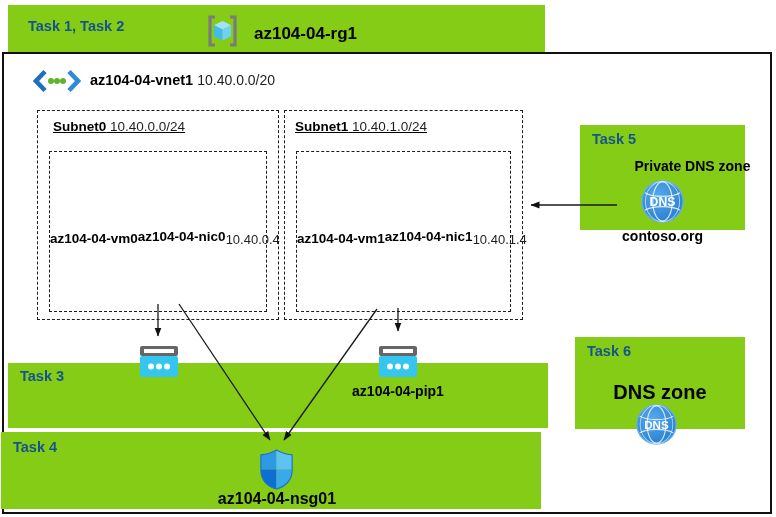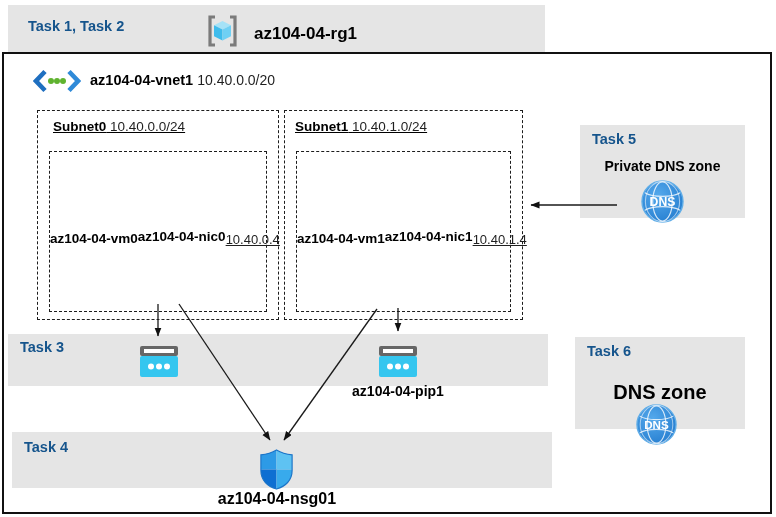--- a/index.html
+++ b/index.html
@@ -4,35 +4,35 @@
 <style>
   html,body{margin:0;padding:0;background:#fff;}
   .canvas{
     position:relative;width:776px;height:517px;background:#fff;overflow:hidden;
     font-family:"Liberation Sans","DejaVu Sans",sans-serif;color:#000;
   }
   .abs{position:absolute;}
   
   .frame{left:2px;top:52px;width:770px;height:462px;border:2px solid #111;box-sizing:border-box;background:#fff;}
   
-  .panel{background:#e5e5e5;}
+  .panel{background:#84cc16;}
   .task-label{color:#15548c;font-weight:bold;font-size:14.5px;line-height:17px;white-space:nowrap;}
   .bold-name{font-weight:bold;font-size:13.5px;color:#000;white-space:nowrap;}
   .reg-text{font-weight:normal;font-size:13px;color:#1f1f1f;white-space:nowrap;}
   .center{text-align:center;}
   
   .dash{border:1px dashed #1c1c1c;box-sizing:border-box;}
   .subnet-outer{top:110px;height:210px;background:#fff;}
   .subnet-title{position:absolute;left:15px;top:8px;font-size:13.5px;white-space:nowrap;text-decoration:underline;}
   .subnet-title .cidr{font-weight:normal;color:#1f1f1f;}
   .subnet-inner{position:absolute;left:11px;top:40px;bottom:7px;right:11px;
     display:flex;flex-direction:row;align-items:center;padding-top:7px;box-sizing:border-box;}
   .vm-label{margin-top:7px;}
   .nic-label{margin-top:3px;}
-  .ip-label{margin-top:9px;text-decoration:underline;}
+  .ip-label{margin-top:9px;}
   svg.icon{display:block;}
   .arrow-layer{left:0;top:0;pointer-events:none;}
 </style>
 </head>
 <body>
 
 <div class="canvas">
 
   <div class="abs frame"></div>
 
@@ -120,74 +120,75 @@
         <circle cx="13" cy="11" r="3.4" fill="#ffffff"></circle>
         <path d="M10,17 V29 M14,19 V29" stroke="#a9d981" stroke-width="1.6" fill="none"></path>
         <path d="M22,16 V23 H18" stroke="#a9d981" stroke-width="1.6" fill="none"></path>
         <rect x="25" y="21" width="3.6" height="10" fill="#e9f6df"></rect>
       </svg>
       <span class="bold-name nic-label">az104-04-nic1</span>
       <span class="reg-text ip-label">10.40.1.4</span>
     </div>
   </div>
 
-  <div class="abs panel" style="left:580px;top:125px;width:165px;height:93px;">
+  <div class="abs panel" style="left:580px;top:125px;width:165px;height:105px;">
     <span class="abs task-label" style="left:12px;top:6px;">Task 5</span>
-    <div class="abs bold-name center" style="left:0;top:33px;width:100%;font-size:14px;">Private DNS zone</div>
+    <div class="abs bold-name center" style="left:0;top:33px;width:100%;font-size:14px;padding-left:30px;">Private DNS zone</div>
     <svg class="abs icon" style="left:61px;top:55px;" width="43" height="43" viewBox="0 0 44 44">
       <defs>
           <radialGradient id="dg1" cx="0.4" cy="0.35" r="0.8">
         <stop offset="0" stop-color="#55a9ec"></stop>
             <stop offset="1" stop-color="#1f78cc"></stop>
           </radialGradient>
         </defs>
       <circle cx="22" cy="22" r="21" fill="url(#dg1)" stroke="#61aee8" stroke-width="1.4"></circle>
       <ellipse cx="22" cy="22" rx="10" ry="20" fill="none" stroke="rgba(255,255,255,0.8)" stroke-width="1.2"></ellipse>
       <ellipse cx="22" cy="22" rx="17.5" ry="20.6" fill="none" stroke="rgba(255,255,255,0.55)" stroke-width="1.1"></ellipse>
       <path d="M4,13 C12,18 32,18 40,13" fill="none" stroke="rgba(255,255,255,0.8)" stroke-width="1.2"></path>
       <path d="M4,31 C12,26 32,26 40,31" fill="none" stroke="rgba(255,255,255,0.8)" stroke-width="1.2"></path>
       <text x="22" y="26.5" text-anchor="middle" font-size="12.5" font-weight="bold" fill="#ffffff">DNS</text>
     </svg>
+    <div class="abs bold-name center" style="left:0;top:103px;width:100%;font-size:14px;">contoso.org</div>
   </div>
 
   <div class="abs panel" style="left:575px;top:337px;width:170px;height:92px;">
     <span class="abs task-label" style="left:12px;top:6px;">Task 6</span>
     <div class="abs bold-name center" style="left:0;top:44px;width:100%;font-size:20px;">DNS zone</div>
     <svg class="abs icon" style="left:61px;top:67px;" width="41" height="41" viewBox="0 0 44 44">
       <circle cx="22" cy="22" r="21" fill="url(#dg1)" stroke="#61aee8" stroke-width="1.4"></circle>
       <ellipse cx="22" cy="22" rx="10" ry="20" fill="none" stroke="rgba(255,255,255,0.8)" stroke-width="1.2"></ellipse>
       <ellipse cx="22" cy="22" rx="17.5" ry="20.6" fill="none" stroke="rgba(255,255,255,0.55)" stroke-width="1.1"></ellipse>
       <path d="M4,13 C12,18 32,18 40,13" fill="none" stroke="rgba(255,255,255,0.8)" stroke-width="1.2"></path>
       <path d="M4,31 C12,26 32,26 40,31" fill="none" stroke="rgba(255,255,255,0.8)" stroke-width="1.2"></path>
       <text x="22" y="26.5" text-anchor="middle" font-size="12.5" font-weight="bold" fill="#ffffff">DNS</text>
     </svg>
   </div>
 
-  <div class="abs panel" style="left:8px;top:334px;width:540px;height:52px;">
+  <div class="abs panel" style="left:8px;top:363px;width:540px;height:65px;">
     <span class="abs task-label" style="left:12px;top:5px;">Task 3</span>
   </div>
   <svg class="abs icon" style="left:140px;top:346px;" width="38" height="33" viewBox="0 0 38 33">
     <rect x="0" y="10" width="38" height="21" rx="2" fill="#35c6ef"></rect>
     <rect x="0" y="0" width="38" height="10" rx="2" fill="#666666"></rect>
     <rect x="4" y="3" width="30" height="4" fill="#ffffff"></rect>
     <circle cx="11" cy="20.5" r="3" fill="#ffffff"></circle>
       <circle cx="19" cy="20.5" r="3" fill="#ffffff"></circle>
       <circle cx="27" cy="20.5" r="3" fill="#ffffff"></circle>
   </svg>
   <svg class="abs icon" style="left:379px;top:346px;" width="38" height="33" viewBox="0 0 38 33">
     <rect x="0" y="10" width="38" height="21" rx="2" fill="#35c6ef"></rect>
     <rect x="0" y="0" width="38" height="10" rx="2" fill="#666666"></rect>
     <rect x="4" y="3" width="30" height="4" fill="#ffffff"></rect>
     <circle cx="11" cy="20.5" r="3" fill="#ffffff"></circle>
       <circle cx="19" cy="20.5" r="3" fill="#ffffff"></circle>
       <circle cx="27" cy="20.5" r="3" fill="#ffffff"></circle>
   </svg>
   <div class="abs bold-name center" style="left:336px;top:383px;width:124px;font-size:14px;">az104-04-pip1</div>
 
-  <div class="abs panel" style="left:12px;top:432px;width:540px;height:56px;">
+  <div class="abs panel" style="left:1px;top:432px;width:540px;height:77px;">
     <span class="abs task-label" style="left:12px;top:7px;">Task 4</span>
   </div>
   <svg class="abs icon" style="left:258px;top:449px;" width="37" height="41" viewBox="0 0 36 42">
     <defs>
         <clipPath id="shieldclip">
           <path d="M18,1 C13,4 7,5.5 2,6 V22 C2,32 9,38.5 18,41 C27,38.5 34,32 34,22 V6 C29,5.5 23,4 18,1 Z"></path>
         </clipPath>
       </defs>
     <g clip-path="url(#shieldclip)">
       <rect x="0" y="0" width="18" height="21" fill="#2d9ae6"></rect>

